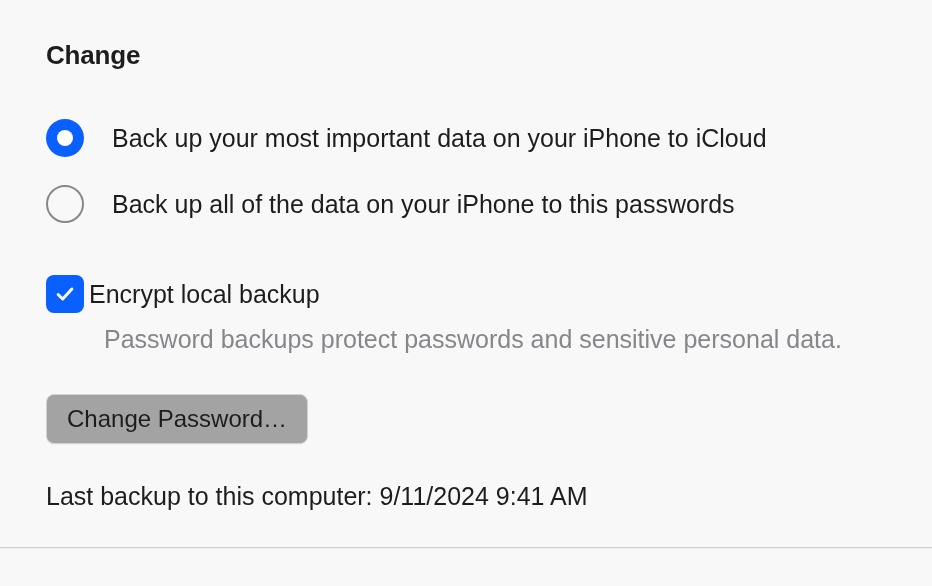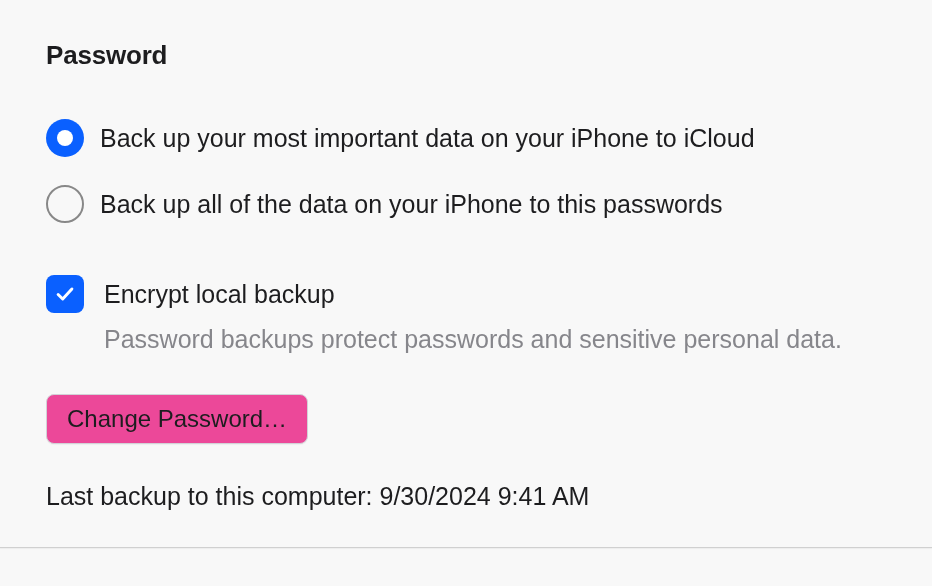--- a/index.html
+++ b/index.html
@@ -20,21 +20,21 @@
     }
     .section-title {
       font-size: 26px;
       font-weight: 700;
       margin-bottom: 48px;
       letter-spacing: -0.2px;
     }
     .option-row {
       display: flex;
       align-items: center;
-      gap: 16px;
+      gap: 28px;
       margin-bottom: 28px;
     }
     .radio-outer {
       width: 38px;
       height: 38px;
       border-radius: 50%;
       display: flex;
       align-items: center;
       justify-content: center;
       flex-shrink: 0;
@@ -58,21 +58,21 @@
       font-weight: 400;
       color: #1d1d1f;
       line-height: 1.2;
     }
     .encrypt-block {
       margin-top: 52px;
     }
     .encrypt-row {
       display: flex;
       align-items: center;
-      gap: 20px;
+      gap: 5px;
     }
     .checkbox {
       width: 38px;
       height: 38px;
       background: #0a60ff;
       border-radius: 8px;
       display: flex;
       align-items: center;
       justify-content: center;
       flex-shrink: 0;
@@ -87,21 +87,21 @@
       font-size: 25px;
       color: #86868b;
       margin-top: 10px;
       margin-left: 58px;
       line-height: 1.3;
     }
     .change-btn {
       display: inline-block;
       margin-top: 38px;
       padding: 10px 20px;
-      background: #ec4899;
+      background: #a3a3a3;
       border: 1px solid #d2d2d7;
       border-radius: 8px;
       font-size: 24px;
       color: #1d1d1f;
       cursor: pointer;
       box-shadow: 0 1px 1px rgba(0,0,0,0.04);
       font-family: inherit;
     }
     .last-backup {
       margin-top: 38px;
@@ -115,21 +115,21 @@
       top: 547px;
       height: 1px;
       background: #d0d0d0;
       box-shadow: 0 1px 1px rgba(0,0,0,0.05);
     }
   </style>
 </head>
 <body>
 
 <div class="container">
-  <div class="section-title">Password</div>
+  <div class="section-title">Change</div>
 
   <div class="option-row">
     <div class="radio-outer radio-selected">
       <div class="radio-inner"></div>
     </div>
     <div class="option-label">Back up your most important data on your iPhone to iCloud</div>
   </div>
 
   <div class="option-row">
     <div class="radio-outer radio-unselected"></div>
@@ -143,16 +143,16 @@
           <polyline points="4.5 12.5 9.5 17.5 19.5 6.5"></polyline>
         </svg>
       </div>
       <div class="encrypt-label">Encrypt local backup</div>
     </div>
     <div class="encrypt-sub">Password backups protect passwords and sensitive personal data.</div>
   </div>
 
   <button class="change-btn">Change Password…</button>
 
-  <div class="last-backup">Last backup to this computer: 9/30/2024 9:41 AM</div>
+  <div class="last-backup">Last backup to this computer: 9/11/2024 9:41 AM</div>
 </div>
 
 <div class="divider"></div>
 
 </body></html>

